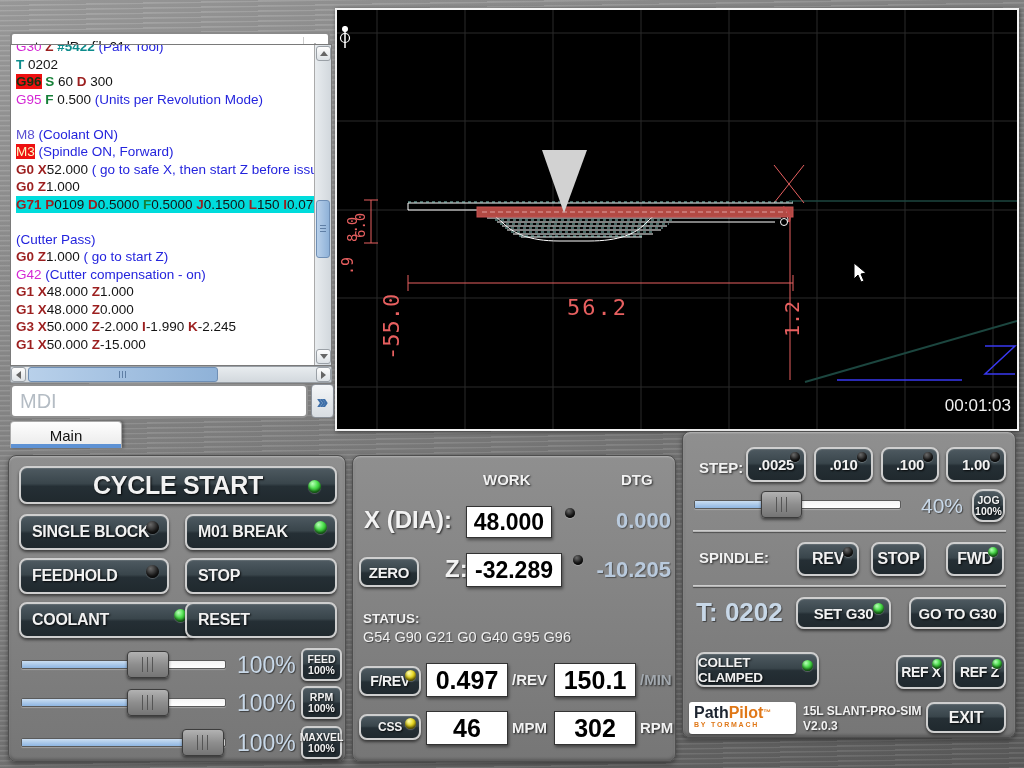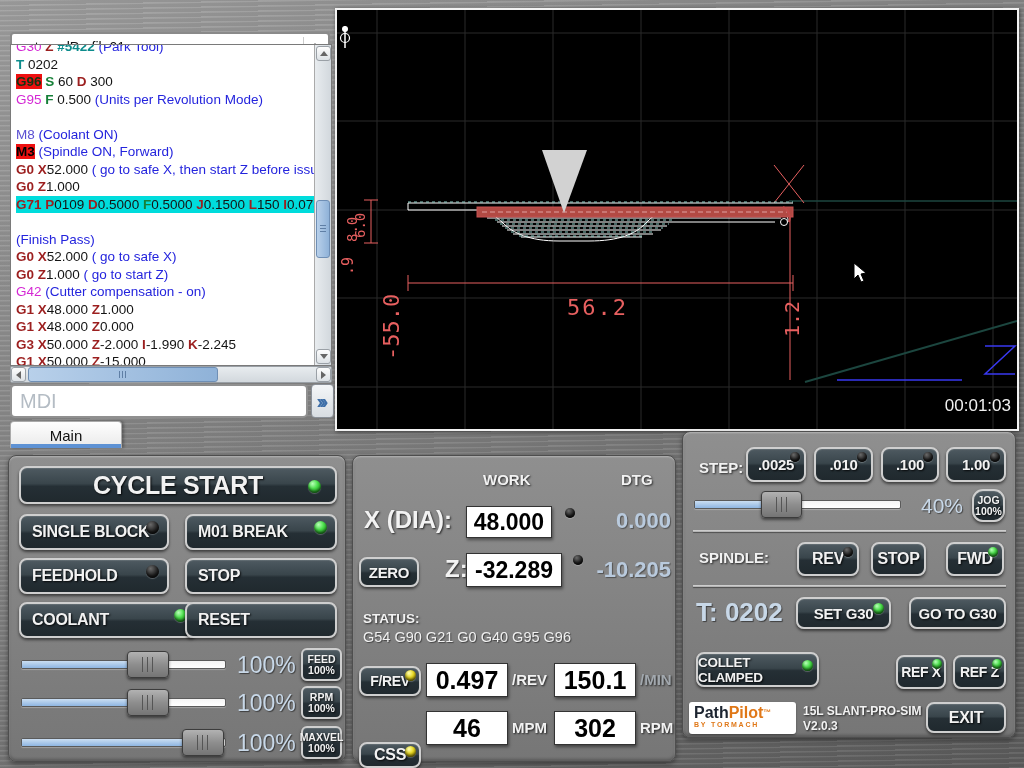--- a/index.html
+++ b/index.html
@@ -32,21 +32,21 @@
   .gl { height:17.5px; line-height:17.5px; font-size:13.5px; white-space:pre; }
   .gl-hl { background:#00dcdc; }
   .tk-k{color:#9c1f1f;font-weight:bold}
   .tk-n{color:#141414}
   .tk-c{color:#2424dd}
   .tk-m{color:#d428d4}
   .tk-f{color:#168038;font-weight:bold}
   .tk-t{color:#0d8c8c;font-weight:bold}
   .tk-u{color:#5a4fd2}
   .tk-rg{background:#ee1010;color:#123312;font-weight:bold}
-  .tk-rm{background:#ee1010;color:#000000;font-weight:bold}
+  .tk-rm{background:#ee1010;color:#fef9c3;font-weight:normal}
 
   
   .vscroll { position:absolute; right:0; top:0; bottom:0; width:17px;
     background:linear-gradient(90deg,#e8ecef,#d2d8dd); border-left:1px solid #aaa; }
   .hscroll { left:10px; top:366px; width:322px; height:17px;
     background:linear-gradient(180deg,#e8ecef,#d2d8dd); border:1px solid #9aa0a6; border-radius:2px; }
   .sb-btn { position:absolute; width:15px; height:15px; background:linear-gradient(180deg,#fdfdfd,#dde2e6);
     border:1px solid #9aa0a6; border-radius:3px; display:flex; align-items:center; justify-content:center; }
   .sb-thumb { position:absolute; background:linear-gradient(90deg,#b8d0ea,#8fb2d8);
     border:1px solid #6f8fb5; border-radius:3px; }
@@ -136,22 +136,21 @@
           <div class="gl"><span class="tk-t">T </span><span class="tk-n">0202</span></div>
           <div class="gl"><span class="tk-rg">G96</span><span class="tk-n"> </span><span class="tk-f">S </span><span class="tk-n">60 </span><span class="tk-k">D </span><span class="tk-n">300</span></div>
           <div class="gl"><span class="tk-m">G95 </span><span class="tk-f">F </span><span class="tk-n">0.500 </span><span class="tk-c">(Units per Revolution Mode)</span></div>
           <div class="gl"></div>
           <div class="gl"><span class="tk-u">M8 </span><span class="tk-c">(Coolant ON)</span></div>
           <div class="gl"><span class="tk-rm">M3</span><span class="tk-n"> </span><span class="tk-c">(Spindle ON, Forward)</span></div>
           <div class="gl"><span class="tk-k">G0 </span><span class="tk-k">X</span><span class="tk-n">52.000 </span><span class="tk-c">( go to safe X, then start Z before issu</span></div>
           <div class="gl"><span class="tk-k">G0 </span><span class="tk-k">Z</span><span class="tk-n">1.000</span></div>
           <div class="gl gl-hl"><span class="tk-k">G71 </span><span class="tk-k">P</span><span class="tk-n">0109 </span><span class="tk-k">D</span><span class="tk-n">0.5000 </span><span class="tk-f">F</span><span class="tk-n">0.5000 </span><span class="tk-k">J</span><span class="tk-n">0.1500 </span><span class="tk-k">L</span><span class="tk-n">150 </span><span class="tk-k">I</span><span class="tk-n">0.0750</span></div>
           <div class="gl"></div>
-          <div class="gl"><span class="tk-c">(Finish Pass)</span></div>
-          <div class="gl"><span class="tk-k">G0 </span><span class="tk-k">X</span><span class="tk-n">52.000 </span><span class="tk-c">( go to safe X)</span></div>
+          <div class="gl"><span class="tk-c">(Cutter Pass)</span></div>
           <div class="gl"><span class="tk-k">G0 </span><span class="tk-k">Z</span><span class="tk-n">1.000 </span><span class="tk-c">( go to start Z)</span></div>
           <div class="gl"><span class="tk-m">G42 </span><span class="tk-c">(Cutter compensation - on)</span></div>
           <div class="gl"><span class="tk-k">G1 </span><span class="tk-k">X</span><span class="tk-n">48.000 </span><span class="tk-k">Z</span><span class="tk-n">1.000</span></div>
           <div class="gl"><span class="tk-k">G1 </span><span class="tk-k">X</span><span class="tk-n">48.000 </span><span class="tk-k">Z</span><span class="tk-n">0.000</span></div>
           <div class="gl"><span class="tk-k">G3 </span><span class="tk-k">X</span><span class="tk-n">50.000 </span><span class="tk-k">Z</span><span class="tk-n">-2.000 </span><span class="tk-k">I</span><span class="tk-n">-1.990 </span><span class="tk-k">K</span><span class="tk-n">-2.245</span></div>
           <div class="gl"><span class="tk-k">G1 </span><span class="tk-k">X</span><span class="tk-n">50.000 </span><span class="tk-k">Z</span><span class="tk-n">-15.000</span></div>
         </div>
     </div>
     <div class="vscroll">
       <span class="sb-btn" style="top:1px;left:1px;">
@@ -372,21 +371,21 @@
     </div>
     <div class="abs wbox" style="left:73px;top:207px;width:82px;height:34px;font-size:25px;">
         <span>0.497</span>
       </div>
     <span class="abs lbl" style="left:159px;top:215px;font-size:15px;">/REV</span>
     <div class="abs wbox" style="left:201px;top:207px;width:82px;height:34px;font-size:25px;">
         <span>150.1</span>
       </div>
     <span class="abs lbl" style="left:287px;top:215px;font-size:15px;color:#a2a8ae;">/MIN</span>
 
-    <div class="abs btn btn-c" style="left:6px;top:258px;width:62px;height:26px;font-size:16px;margin-top:28px;">
+    <div class="abs btn btn-c" style="left:6px;top:258px;width:62px;height:26px;font-size:12px;">
       <span>CSS</span>
       <span class="led led-y" style="right:3px;top:2px;width:11px;height:11px;"></span>
     </div>
     <div class="abs wbox" style="left:73px;top:255px;width:82px;height:34px;font-size:25px;">
         <span>46</span>
       </div>
     <span class="abs lbl" style="left:159px;top:263px;font-size:15px;">MPM</span>
     <div class="abs wbox" style="left:201px;top:255px;width:82px;height:34px;font-size:25px;">
         <span>302</span>
       </div>

